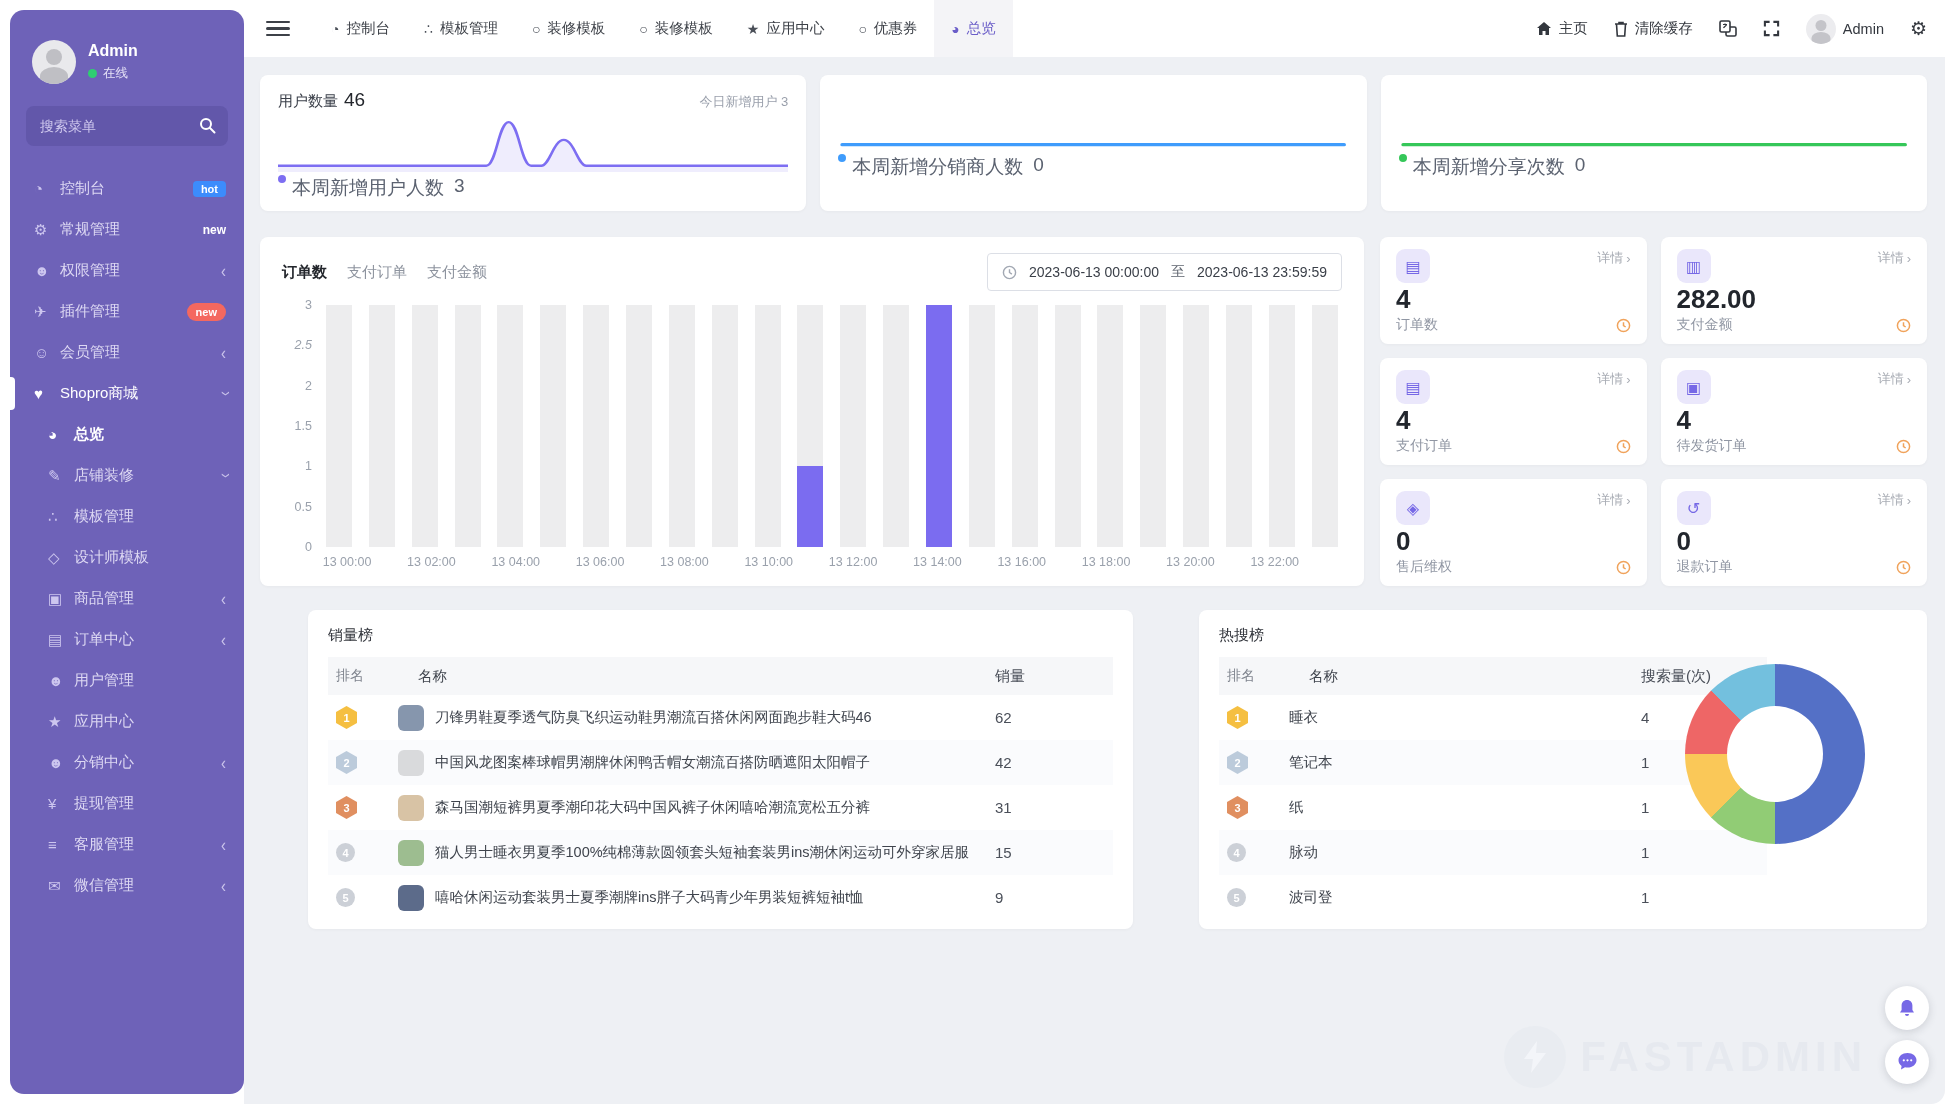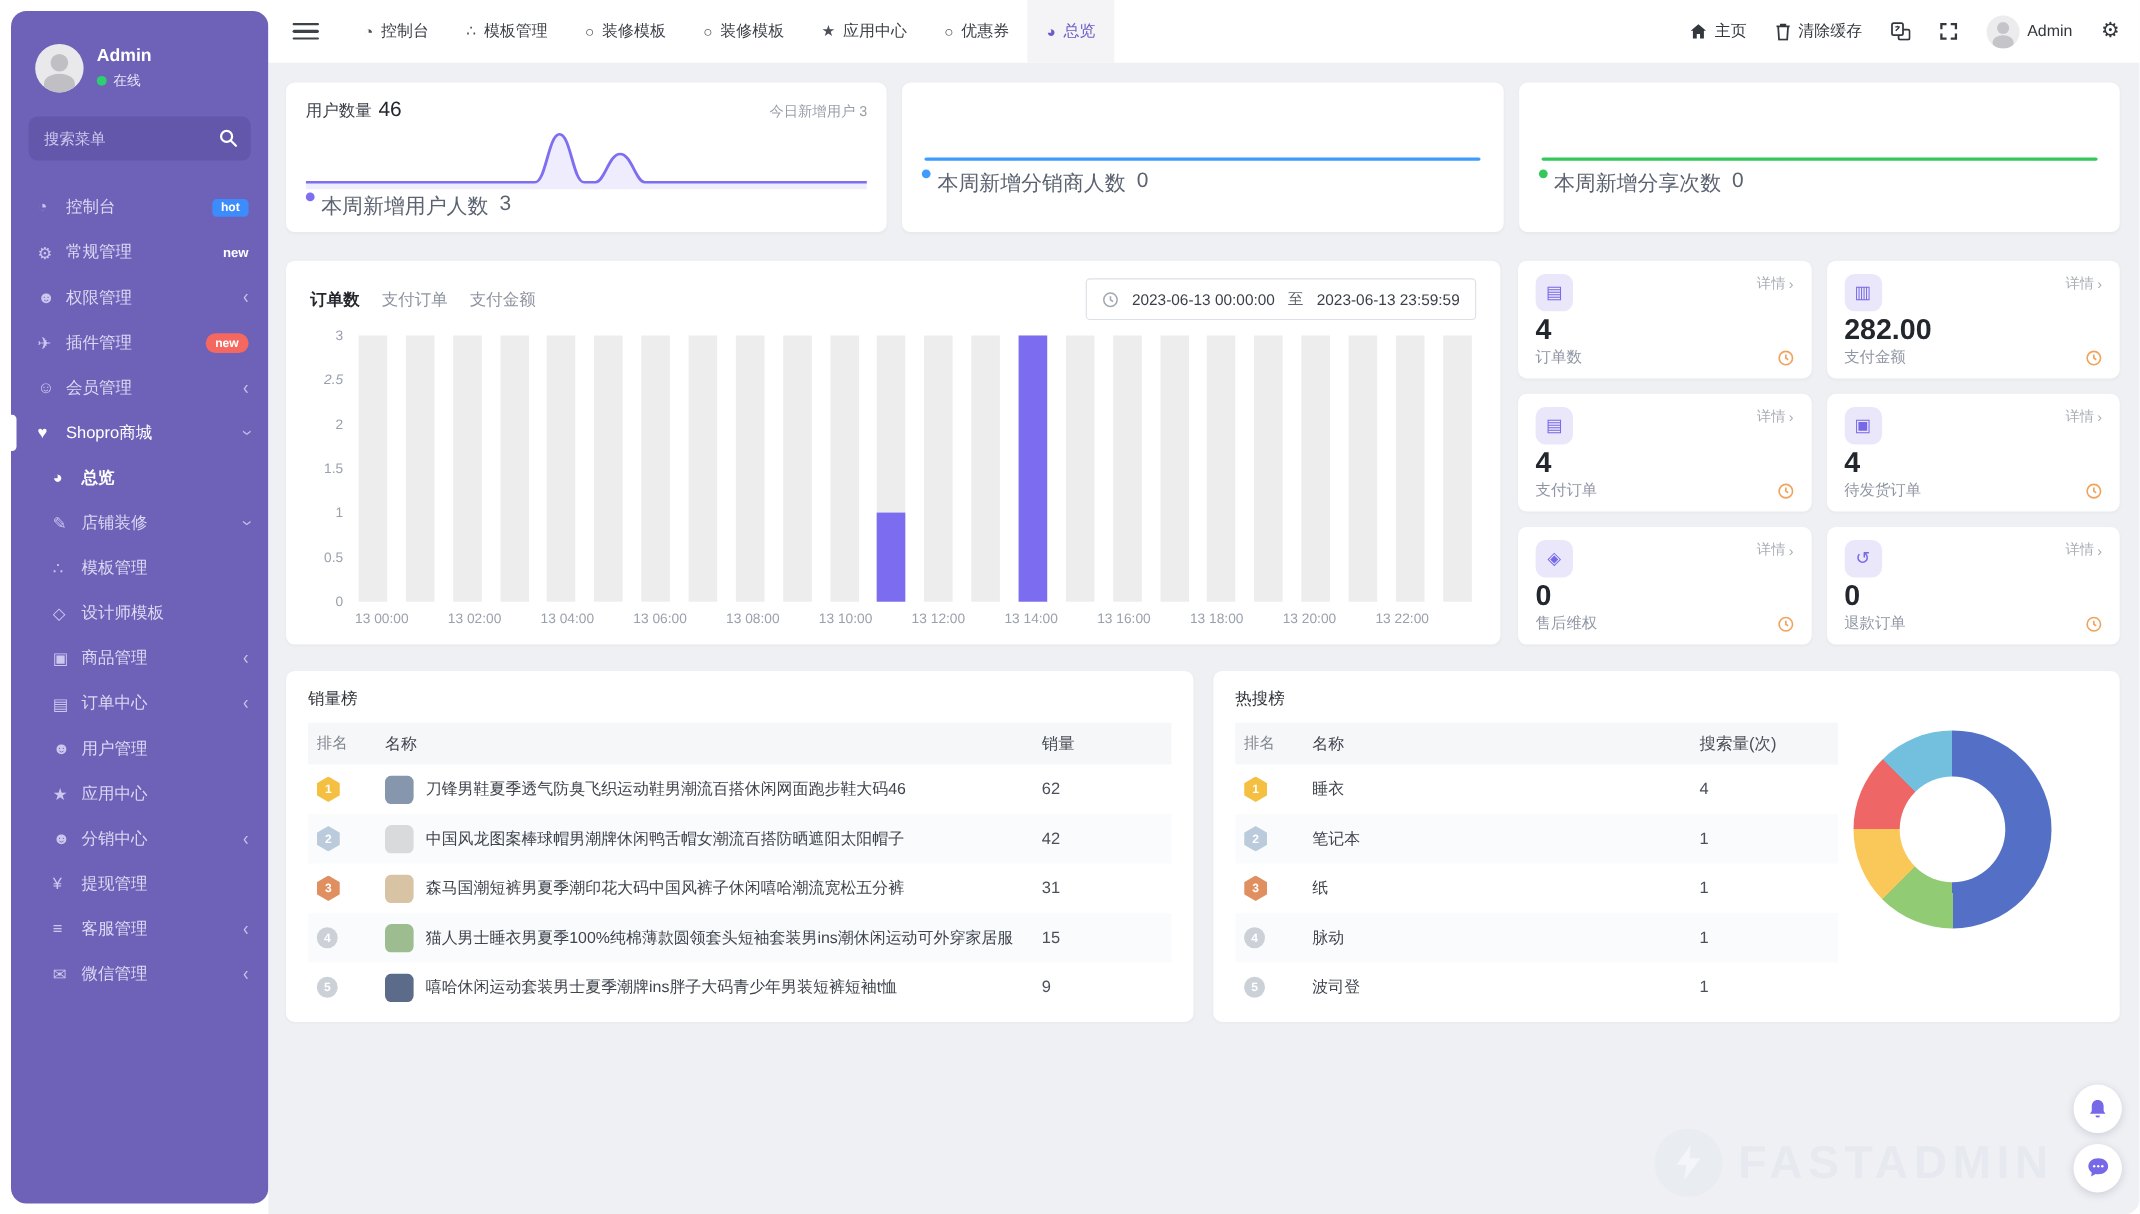--- a/index.html
+++ b/index.html
@@ -100,28 +100,28 @@
     display:flex; flex-direction:column; }
   .mc-top { display:flex; justify-content:space-between; align-items:flex-start; }
   .mc-icon { width:34px; height:34px; border-radius:9px; background:#eae7fb; color:#7668e6;
     display:flex; align-items:center; justify-content:center; font-size:16px; }
   .mc-more { font-size:13px; color:#a9adb5; cursor:pointer; display:flex; align-items:center; gap:3px; }
   .mc-num { font-size:26px; color:#22262d; font-weight:bold; margin-top:2px; line-height:1.1; }
   .mc-bottom { display:flex; justify-content:space-between; align-items:center; margin-top:auto; }
   .mc-label { font-size:14px; color:#9096a3; }
 
   .bottom-row { display:flex; gap:18px; margin-top:24px; }
-  .panel { background:#fff; border-radius:8px; padding:14px 20px; box-shadow:0 1px 3px rgba(40,45,60,.04); height:319px; overflow:hidden; }
+  .panel { background:#fff; border-radius:8px; padding:14px 20px; box-shadow:0 1px 3px rgba(40,45,60,.04); height:319px; overflow:hidden;margin-left:48px; }
   .panel.sales { width:825px; }
   .panel.hot { flex:1; position:relative; }
   .panel-title { font-size:15px; color:#33363d; margin:2px 0 12px; }
   .tbl { width:100%; }
   .hot .tbl { width:548px; }
   .trow { display:flex; align-items:center; height:45px; padding:0 8px; }
-  .trow.head { background:#f6f7f9; height:38px; font-size:14px; color:#7f848e; }
+  .trow.head { background:#f6f7f9; height:38px; font-size:14px; color:#7f848e;gap:20px; }
   .trow:not(.head):nth-child(odd) { background:#fafbfd; }
   .c-rank { width:62px; flex:none; display:flex; align-items:center; }
   .c-name { flex:1; display:flex; align-items:center; gap:11px; font-size:14.5px; color:#3f444d;
     white-space:nowrap; overflow:hidden; text-overflow:ellipsis; }
   .c-val { width:110px; flex:none; font-size:15px; color:#4a4f59; }
   .hot .c-val { width:118px; }
   .thumb { width:26px; height:26px; border-radius:6px; flex:none; }
   .medal { width:21px; height:23px; display:flex; align-items:center; justify-content:center;
     clip-path:polygon(50% 0,100% 26%,100% 74%,50% 100%,0 74%,0 26%);
     color:#fff; font-size:11px; font-weight:bold; }

